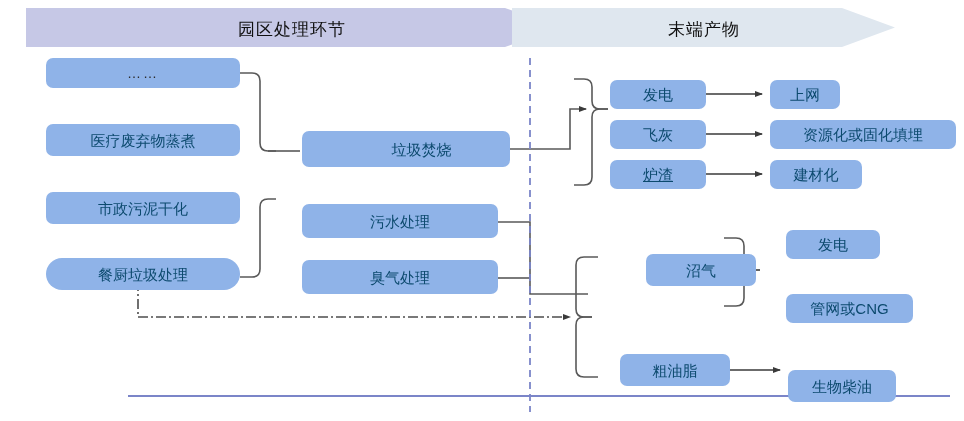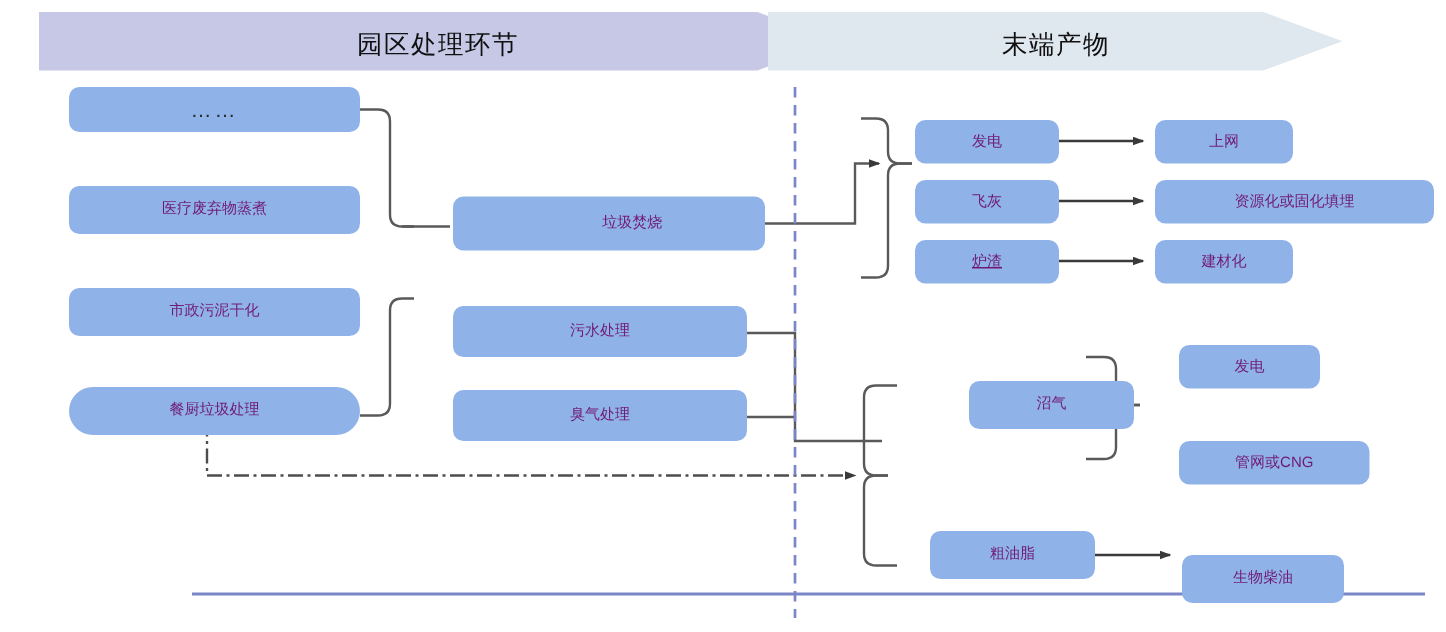--- a/index.html
+++ b/index.html
@@ -35,22 +35,22 @@
     white-space: nowrap;
     z-index: 4;
   }
   .node {
     position: absolute;
     background: #8FB3E8;
     border-radius: 7px;
     display: flex;
     align-items: center;
     justify-content: center;
-    font-size: 10px;
-    color: #701a75;
+    font-size: 15px;
+    color: #0c4a6e;
     white-space: nowrap;
     box-sizing: border-box;
     z-index: 3;
     line-height: 1;
   }
   .node.dots {
     letter-spacing: 2px;
     font-size: 14px;
     color: #2b2b2b;
   }
@@ -127,21 +127,21 @@
   <div class="node" style="left:46px; top:258px; width:194px; height:32px;border-radius:16px;">餐厨垃圾处理</div>
 
   <div class="node" style="left:302px; top:131px; width:208px; height:36px;padding-left:31px;">垃圾焚烧</div>
   <div class="node" style="left:302px; top:204px; width:196px; height:34px;">污水处理</div>
   <div class="node" style="left:302px; top:260px; width:196px; height:34px;">臭气处理</div>
 
   <div class="node" style="left:610px; top:80px; width:96px; height:29px;">发电</div>
   <div class="node" style="left:610px; top:120px; width:96px; height:29px;">飞灰</div>
   <div class="node" style="left:610px; top:160px; width:96px; height:29px;text-decoration:underline;">炉渣</div>
 
-  <div class="node" style="left:770px; top:80px; width:92px; height:29px;">上网</div>
+  <div class="node" style="left:770px; top:80px; width:70px; height:29px;">上网</div>
   <div class="node" style="left:770px; top:160px; width:92px; height:29px;">建材化</div>
   <div class="node" style="left:770px; top:120px; width:186px; height:29px;">资源化或固化填埋</div>
 
   <div class="node" style="left:620px; top:254px; width:110px; height:32px;margin-left:26px;">沼气</div>
   <div class="node" style="left:786px; top:230px; width:94px; height:29px;">发电</div>
   <div class="node" style="left:786px; top:294px; width:127px; height:29px;">管网或CNG</div>
 
   <div class="node" style="left:620px; top:354px; width:110px; height:32px;">粗油脂</div>
   <div class="node" style="left:788px; top:370px; width:108px; height:32px;">生物柴油</div>
 

